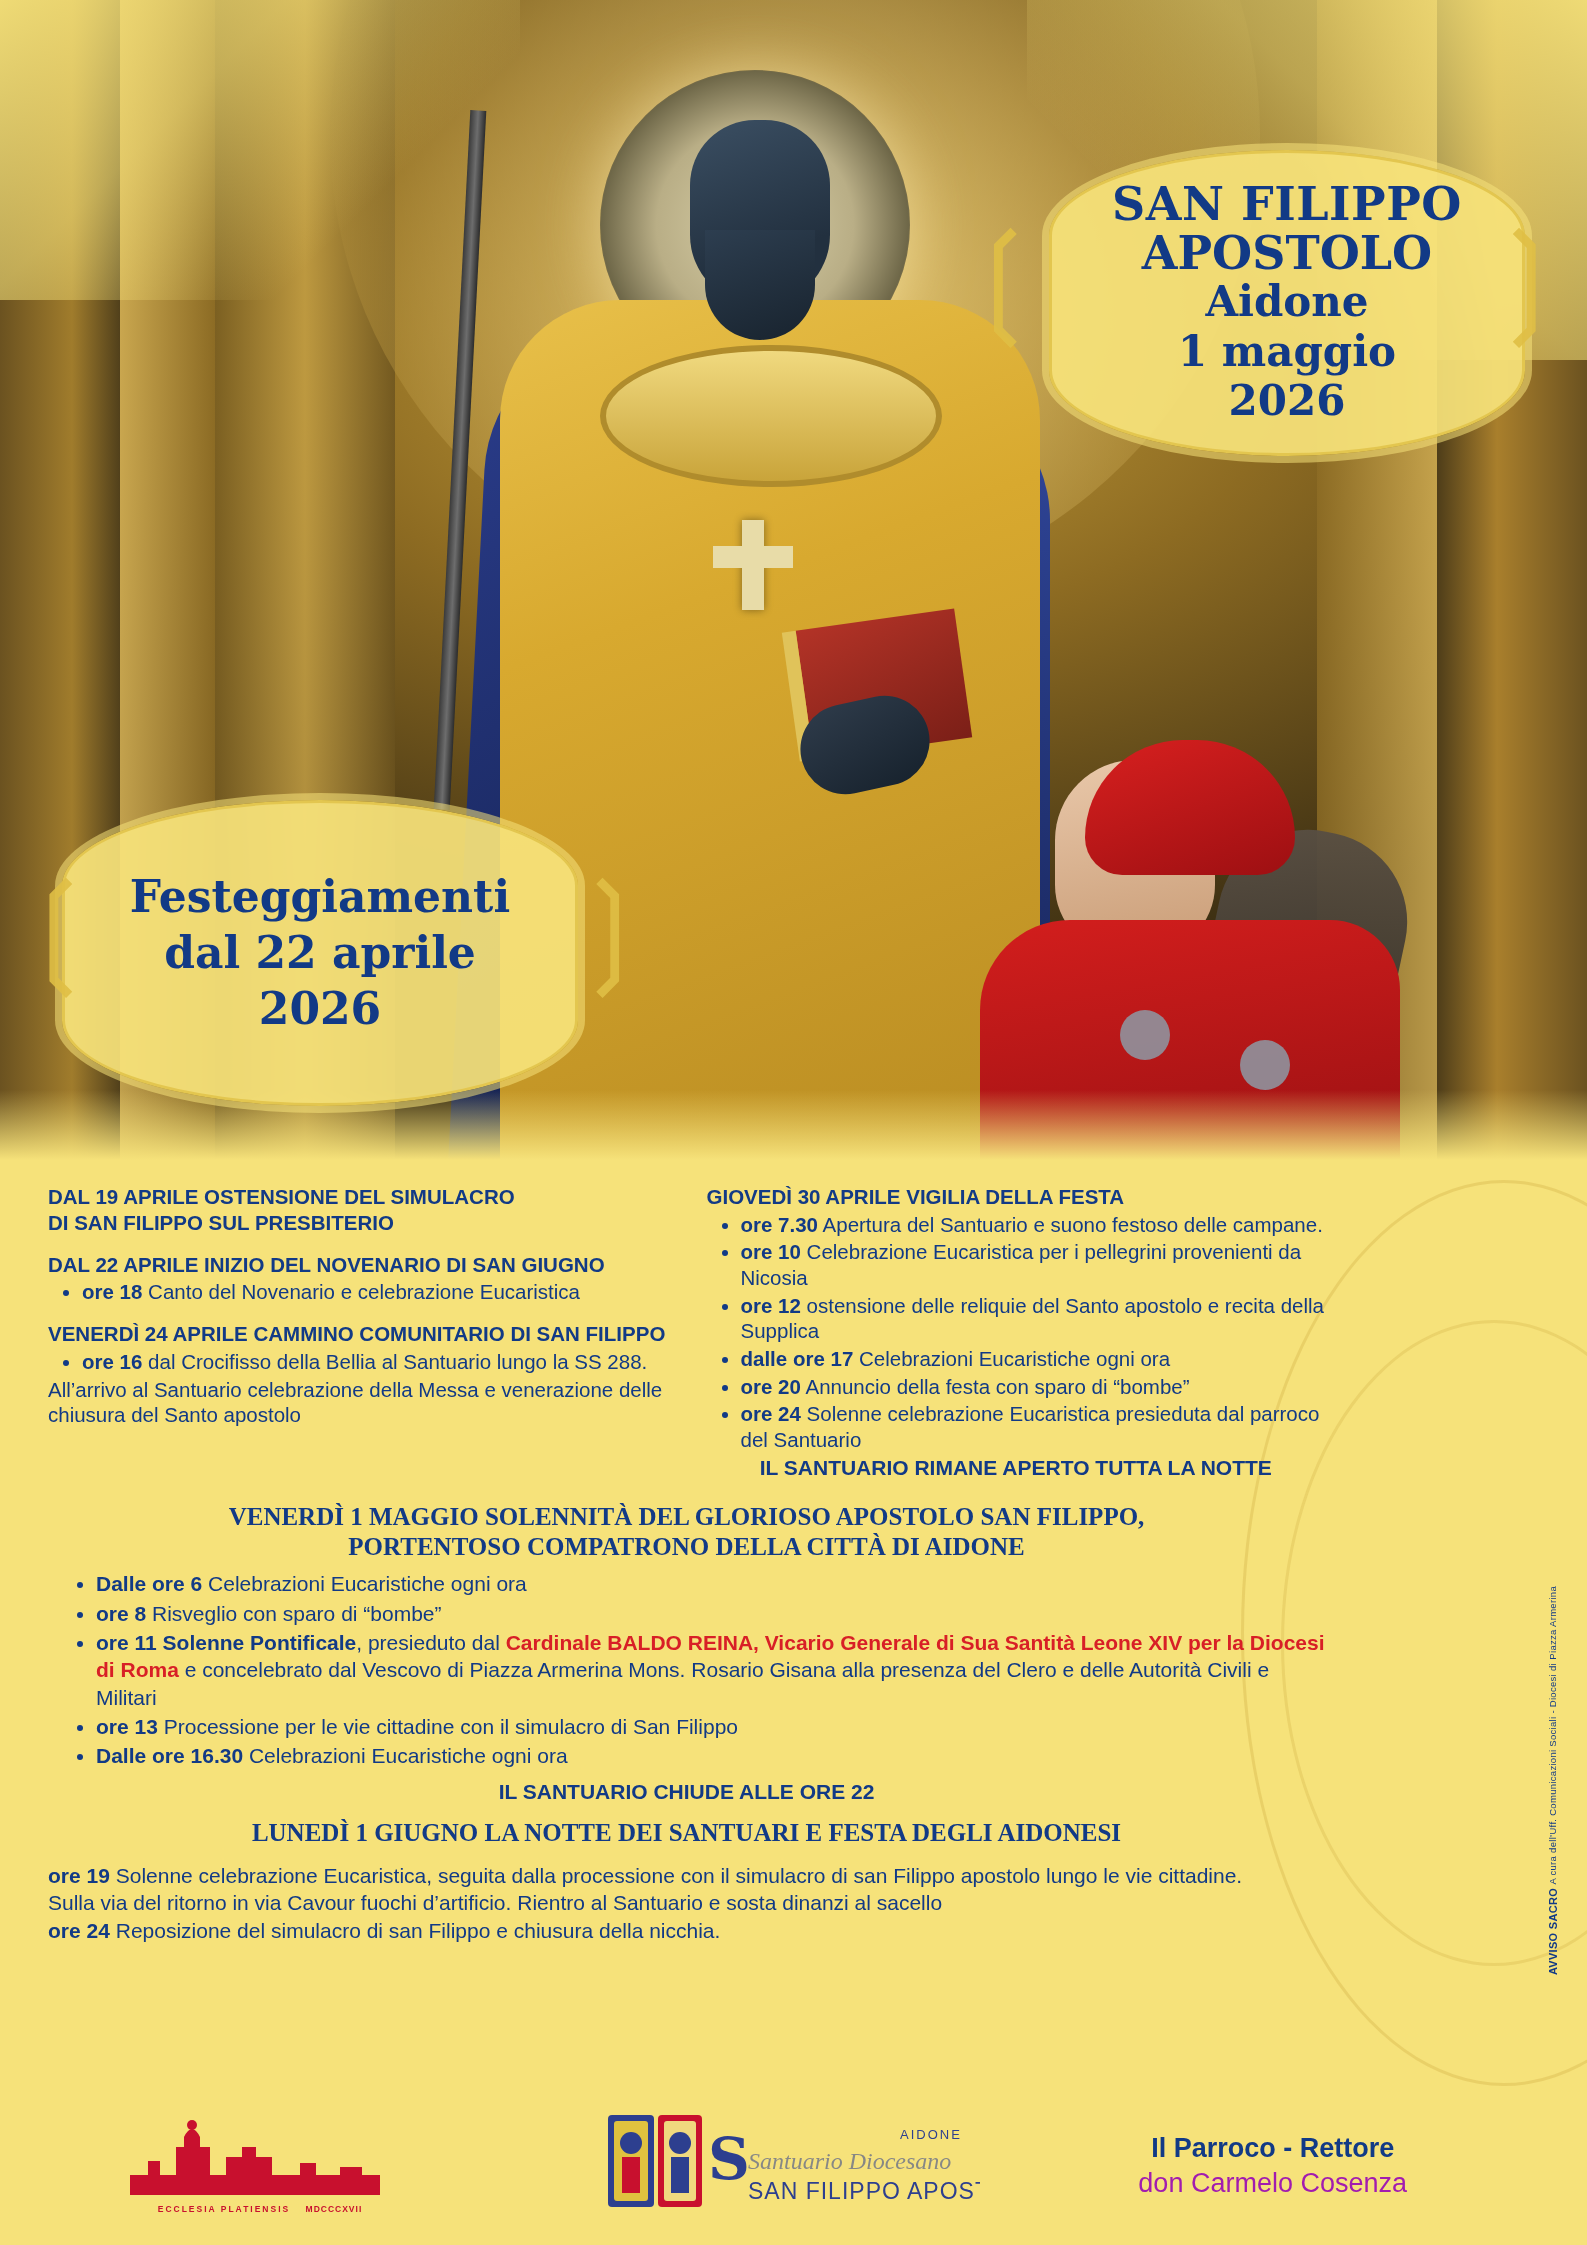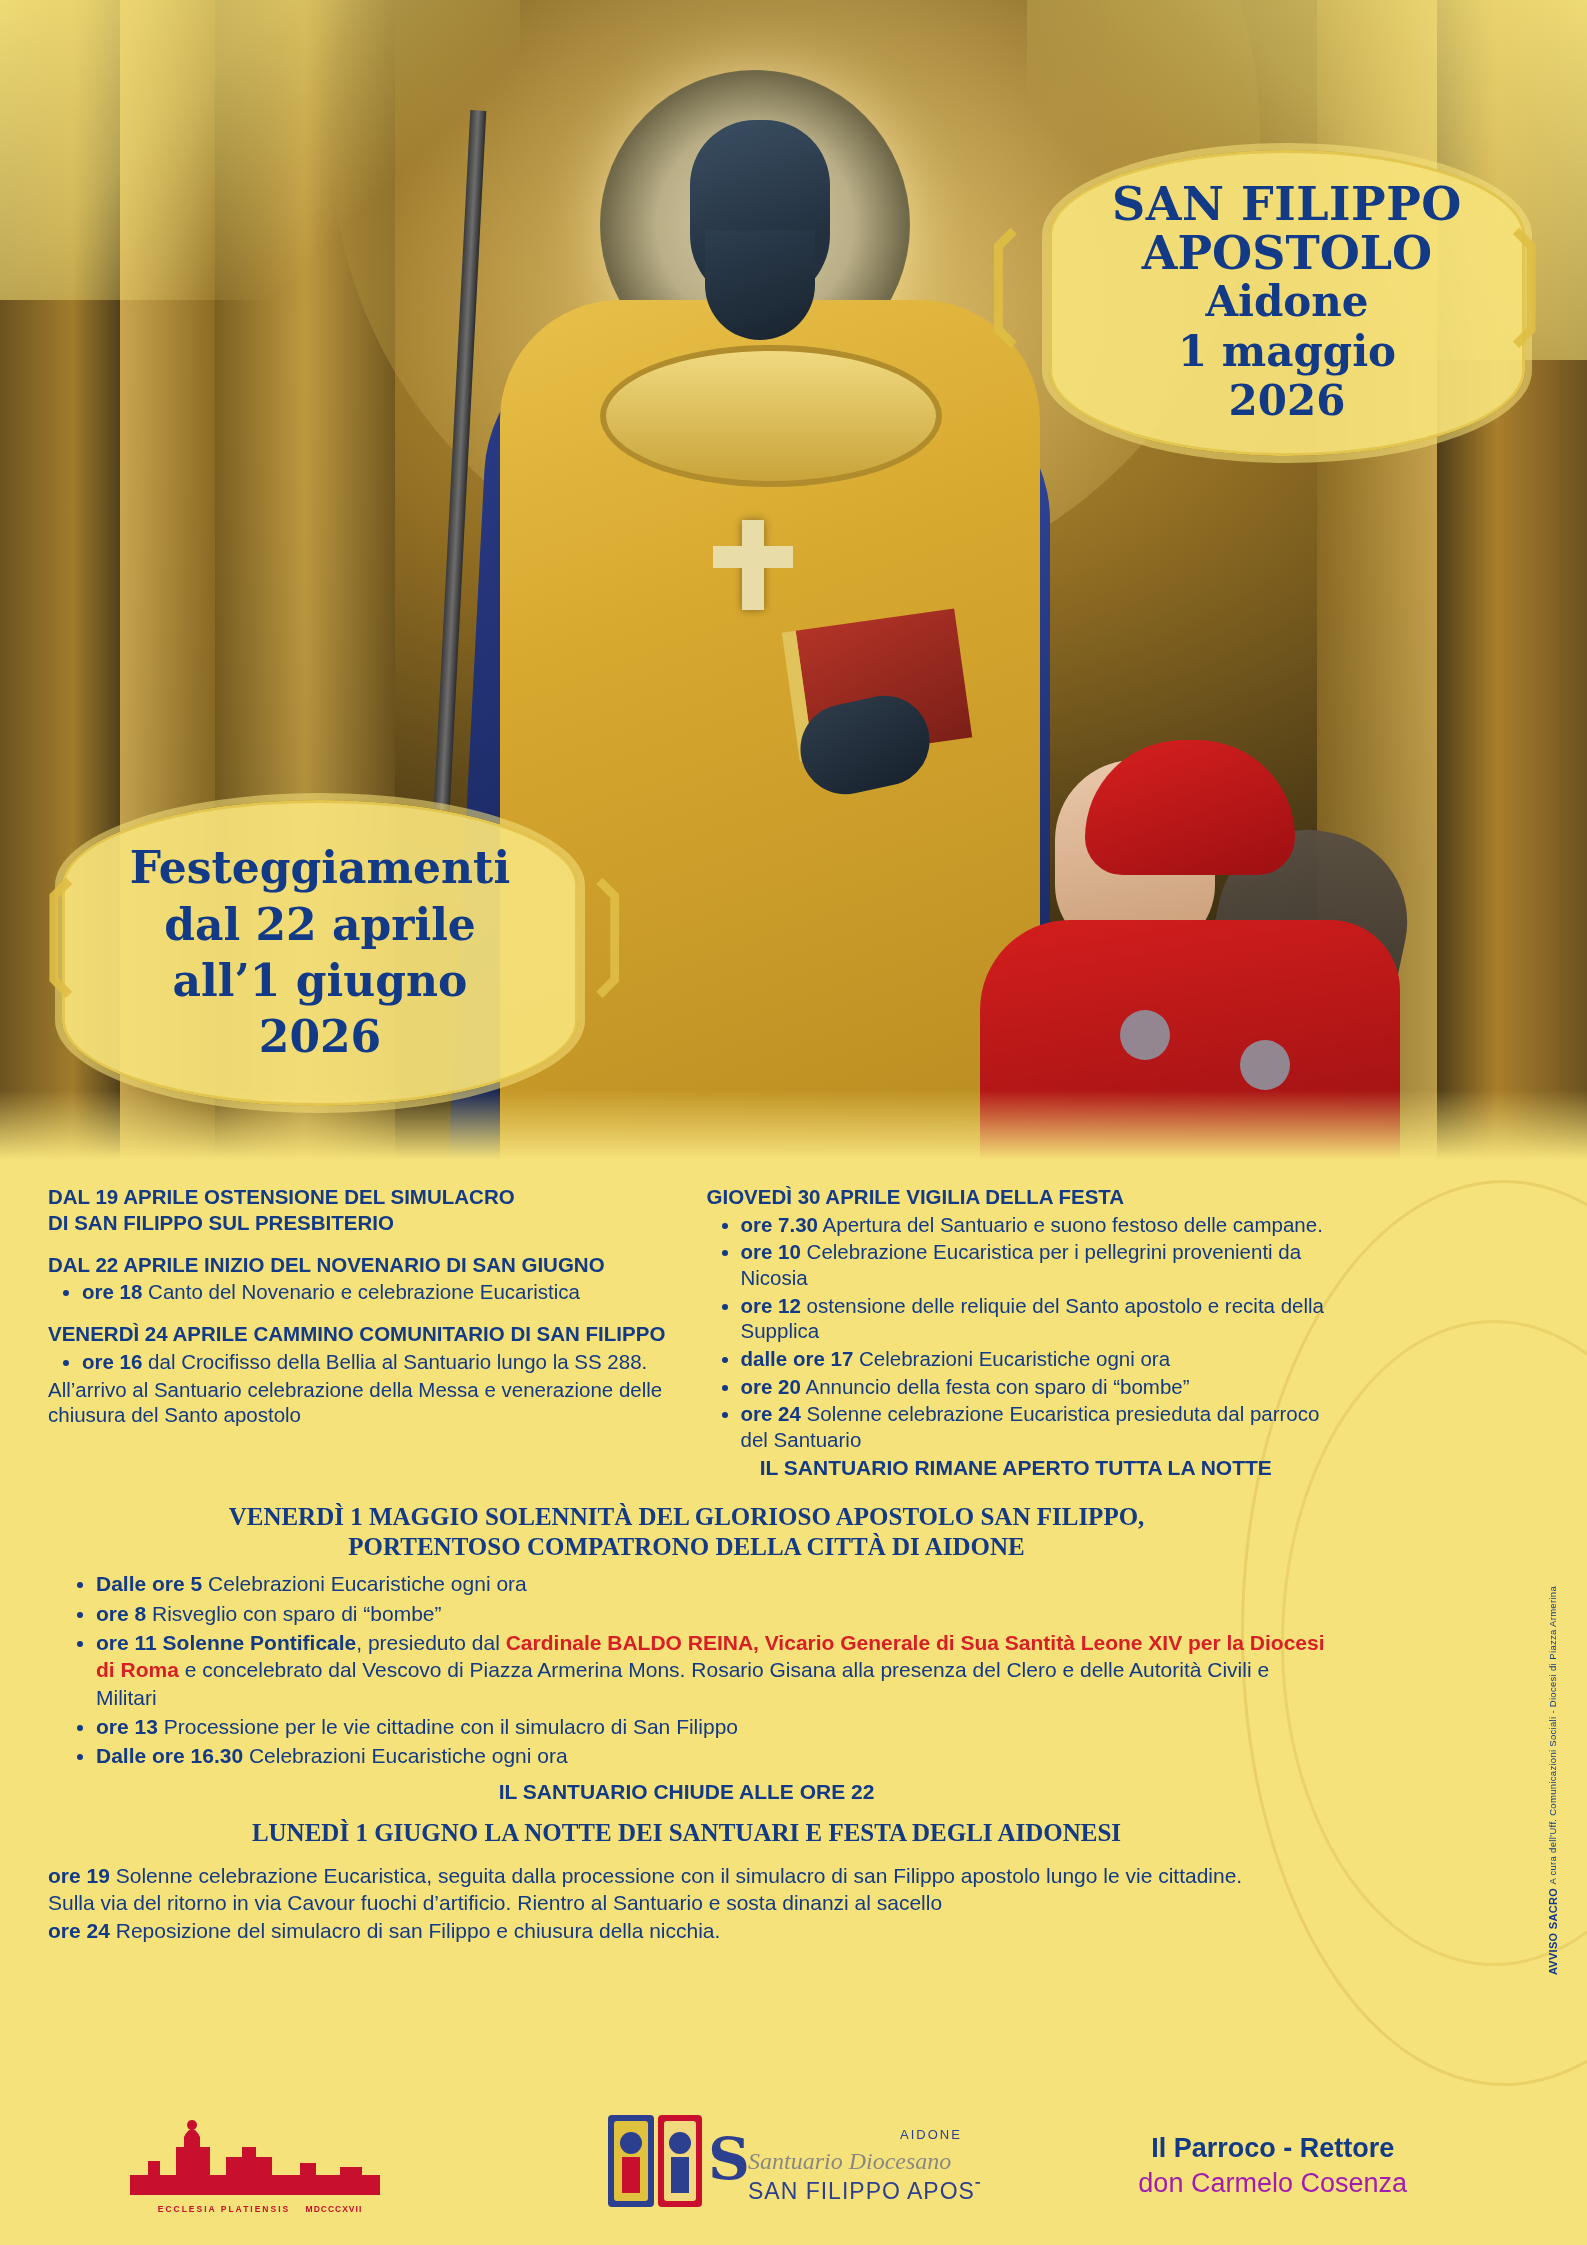--- a/index.html
+++ b/index.html
@@ -233,21 +233,20 @@
   <div class="t3">Aidone</div>
   <div class="t4">1 maggio</div>
   <div class="t5">2026</div>
 </div>
 <div class="flourish" style="right:534px;top:218px;">❲</div>
 <div class="flourish" style="right:10px;top:218px;">❳</div>
 
 <div class="cartouche" id="dates-card">
   <div>Festeggiamenti</div>
   <div>dal 22 aprile</div>
-  <div>all’1 giugno</div>
   <div>2026</div>
 </div>
 <div class="flourish" style="left:8px;top:868px;">❲</div>
 <div class="flourish" style="left:560px;top:868px;">❳</div>
 
 <div class="wm"></div>
 <div class="wm2"></div>
 
 <div class="content">
 
@@ -297,21 +296,21 @@
       </ul>
       <div class="note">IL SANTUARIO RIMANE APERTO TUTTA LA NOTTE</div>
     </div>
 
   </div>
 
   <div class="sec2" style="margin-top:16px;">
     <div class="centerbold">VENERDÌ 1 MAGGIO SOLENNITÀ DEL GLORIOSO APOSTOLO SAN FILIPPO,</div>
     <div class="centerbold" style="margin-bottom:8px;">PORTENTOSO COMPATRONO DELLA CITTÀ DI AIDONE</div>
     <ul>
-      <li><b>Dalle ore 5</b><span class="norm"> Celebrazioni Eucaristiche ogni ora</span></li>
+      <li><b>Dalle ore 6</b><span class="norm"> Celebrazioni Eucaristiche ogni ora</span></li>
       <li><b>ore 8</b><span class="norm"> Risveglio con sparo di “bombe”</span></li>
       <li>
         <b>ore 11 Solenne Pontificale</b><span class="norm">, presieduto dal </span><span class="redtext">Cardinale BALDO REINA, Vicario Generale di Sua Santità Leone XIV per la Diocesi di Roma</span><span class="norm">  e concelebrato dal Vescovo di Piazza Armerina Mons. Rosario Gisana alla presenza del Clero e delle Autorità Civili e Militari</span>
       </li>
       <li><b>ore 13</b><span class="norm"> Processione per le vie cittadine con il simulacro di San Filippo</span></li>
       <li><b>Dalle ore 16.30</b><span class="norm"> Celebrazioni Eucaristiche ogni ora</span></li>
     </ul>
     <div class="note" style="margin-top:10px;">IL SANTUARIO CHIUDE ALLE ORE 22</div>
     <div class="centerbold" style="margin-top:14px;">LUNEDÌ 1 GIUGNO LA NOTTE DEI SANTUARI E FESTA DEGLI AIDONESI</div>
   </div>

